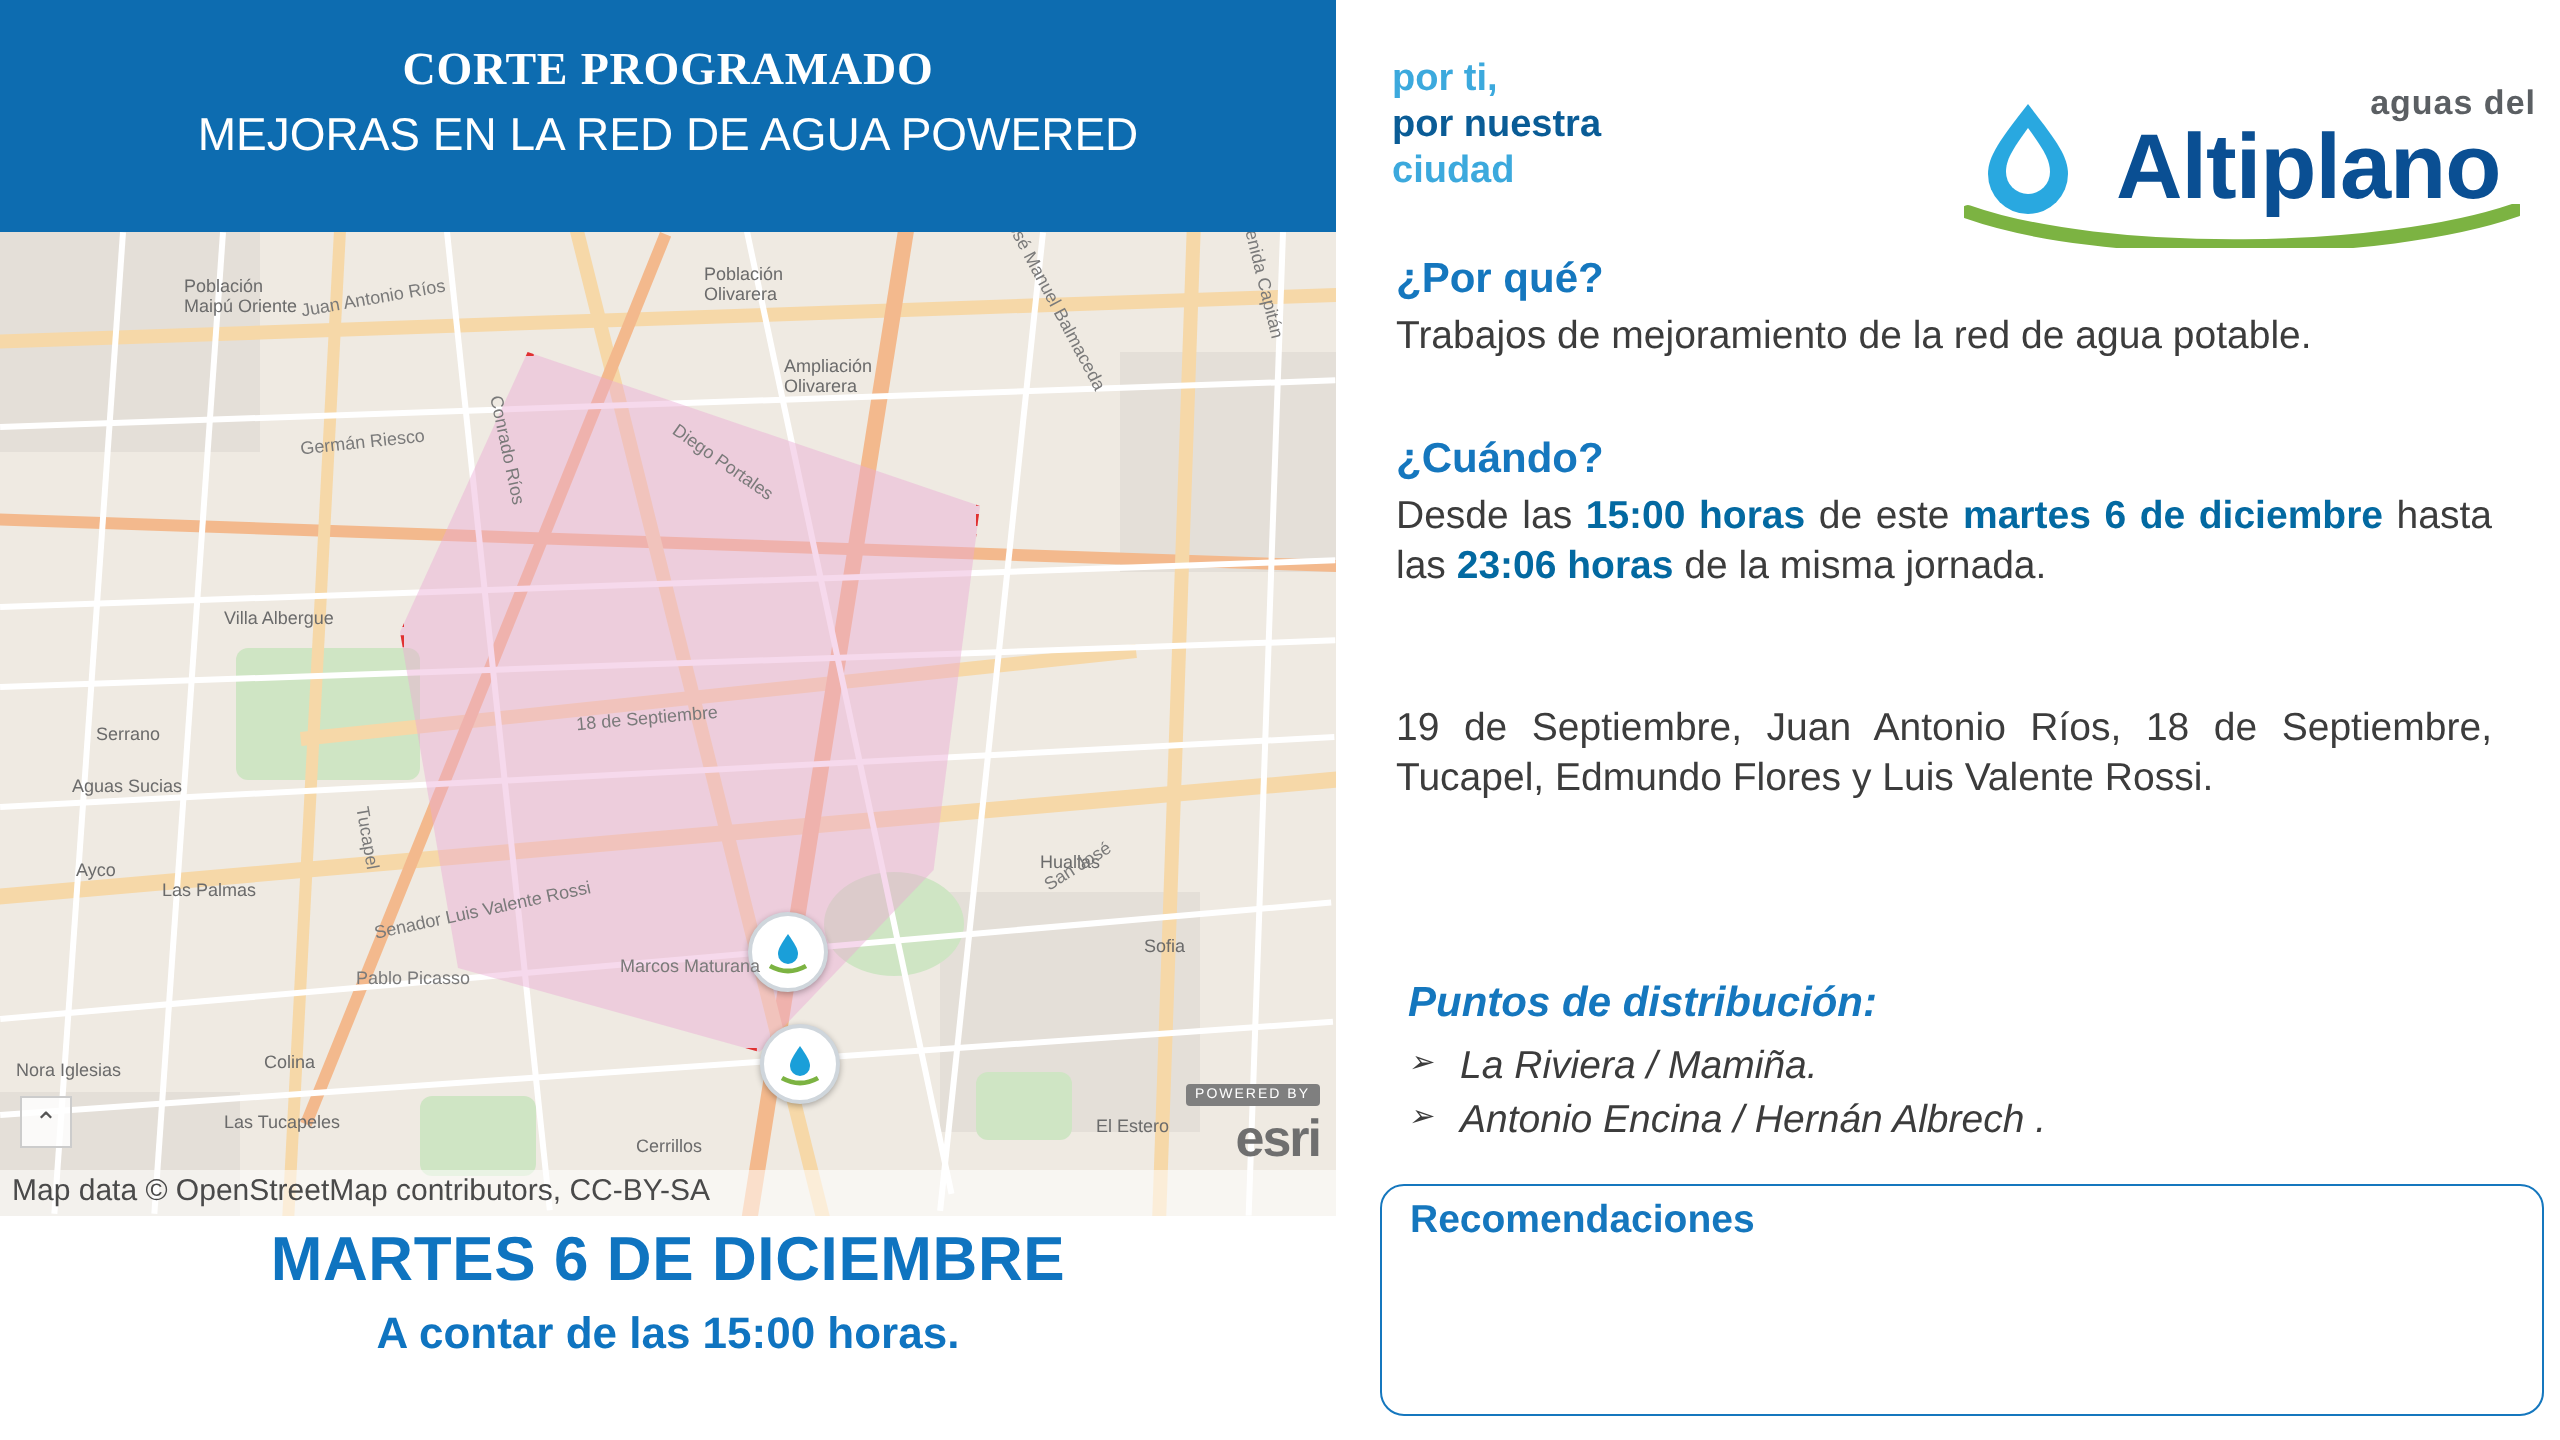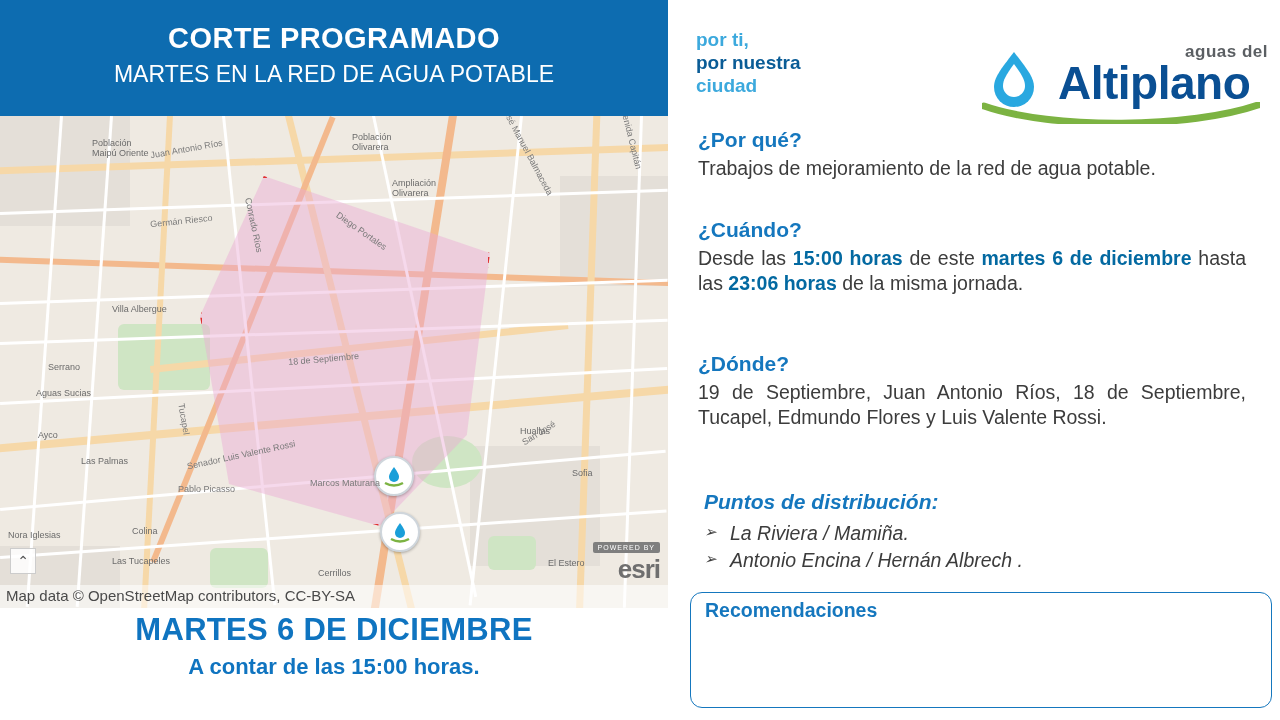--- a/index.html
+++ b/index.html
@@ -25,24 +25,25 @@
   .header-band {
     position: absolute;
     left: 0; top: 0;
     width: 668px; height: 116px;
     background: #0d6cb0;
     color: #ffffff;
     text-align: center;
     padding-top: 22px;
   }
   .header-title {
-    font-size: 29px;
+    font-size: 23px;
     font-weight: bold;
     letter-spacing: 0.4px;
     line-height: 1.15;
+    font-family: Liberation Serif, serif;
   }
   .header-sub {
     font-size: 23px;
     font-weight: normal;
     margin-top: 6px;
     line-height: 1.15;
   }
 
   
   .map-wrap {
@@ -267,21 +268,21 @@
 </style>
 </head>
 <body>
 
 <div id="page">
 
   <div class="left-col">
 
     <div class="header-band">
       <div class="header-title">CORTE PROGRAMADO</div>
-      <div class="header-sub">MARTES EN LA RED DE AGUA POTABLE</div>
+      <div class="header-sub">MEJORAS EN LA RED DE AGUA POWERED</div>
     </div>
 
     <div class="map-wrap">
       <div class="map-bg"></div>
 
       <div class="blockgray" style="left:0px;  top:0px;   width:130px; height:110px;"></div>
       <div class="blockgray" style="left:470px;top:330px; width:130px; height:120px;"></div>
       <div class="blockgray" style="left:0px;  top:430px; width:120px; height:62px;"></div>
       <div class="blockgray" style="left:560px;top:60px;  width:108px; height:110px;"></div>
 
@@ -326,21 +327,21 @@
         <svg width="26" height="26" viewBox="0 0 26 26">
           <path d="M13 4 C9.5 9 8 11.5 8 14 a5 5 0 0 0 10 0 c0-2.5-1.5-5-5-10 z" fill="#1a9fd9"></path>
           <path d="M4 20 q9 5 18 0" stroke="#7cb342" stroke-width="2.4" fill="none"></path>
         </svg>
       </div>
 
       <div class="map-label" style="left:92px;  top:22px;">Población<br>Maipú Oriente</div>
       <div class="map-label" style="left:352px; top:16px;">Población<br>Olivarera</div>
       <div class="map-label" style="left:392px; top:62px;">Ampliación<br>Olivarera</div>
       <div class="map-label" style="left:112px; top:188px;text-align:right;">Villa Albergue</div>
-      <div class="map-label" style="left:34px;  top:340px;padding-left:47px;">Las Palmas</div>
+      <div class="map-label" style="left:34px;  top:324px;padding-left:47px;">Las Palmas</div>
       <div class="map-label" style="left:112px; top:440px;">Las Tucapeles</div>
       <div class="map-label" style="left:548px; top:442px;">El Estero</div>
       <div class="map-label" style="left:318px; top:452px;">Cerrillos</div>
       <div class="map-label" style="left:520px; top:310px;">Huallas</div>
       <div class="map-label" style="left:572px; top:352px;">Sofia</div>
       <div class="map-label street" style="left:150px; top:28px; transform:rotate(-10deg);">Juan Antonio Ríos</div>
       <div class="map-label street" style="left:332px; top:110px; transform:rotate(35deg);">Diego Portales</div>
       <div class="map-label street" style="left:288px; top:238px; transform:rotate(-5deg);">18 de Septiembre</div>
       <div class="map-label street" style="left:478px; top:30px; transform:rotate(62deg);">José Manuel Balmaceda</div>
       <div class="map-label street" style="left:598px; top:16px; transform:rotate(76deg);">Avenida Capitán</div>
@@ -397,21 +398,20 @@
       <div class="q-title">¿Por qué?</div>
       <div class="q-body">Trabajos de mejoramiento de la red de agua potable.</div>
     </div>
 
     <div class="sec-cuando">
       <div class="q-title">¿Cuándo?</div>
       <div class="q-body" id="cuando-body"><span>Desde las </span><b>15:00 horas</b><span> de este </span><b>martes 6 de diciembre</b><span> hasta las </span><b>23:06 horas</b><span> de la misma jornada.</span></div>
     </div>
 
     <div class="sec-donde">
-      <div class="q-title">¿Dónde?</div>
       <div class="q-body">19 de Septiembre, Juan Antonio Ríos,  18 de Septiembre, Tucapel, Edmundo Flores  y Luis Valente Rossi.</div>
     </div>
 
     <div class="sec-puntos">
       <div class="puntos-title">Puntos de distribución:</div>
       <div class="punto-item">
         <span class="punto-arrow">➢</span>
         <span>La Riviera / Mamiña.</span>
       </div>
       <div class="punto-item">

